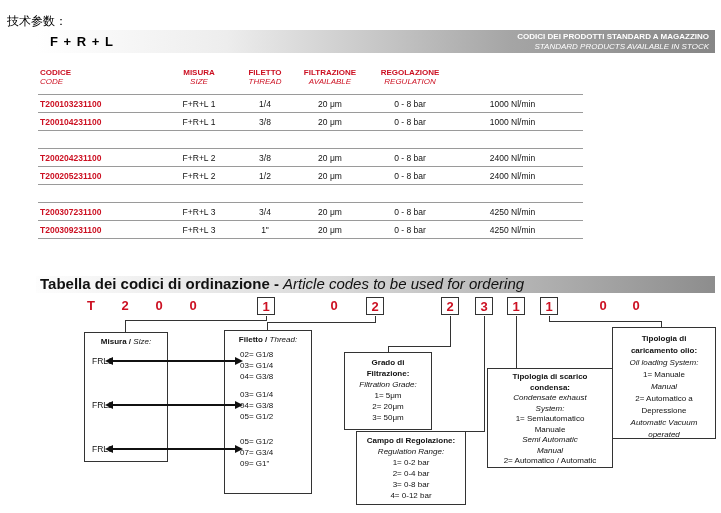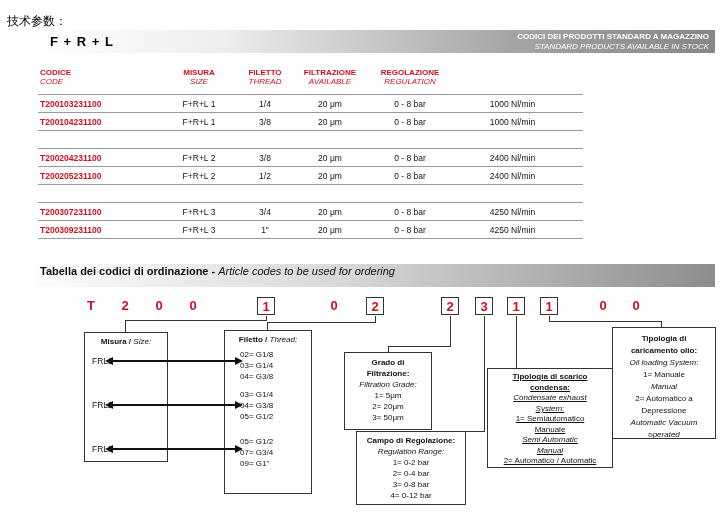--- a/index.html
+++ b/index.html
@@ -31,23 +31,23 @@
   .th-it { font-weight:bold; }
   .th-en { font-style:italic; }
   .c1 { text-align:left !important; padding-left:2px; }
   .tgroup { border-bottom:1px solid var(--rowline); margin-bottom:17px; }
   .trow { border-top:1px solid var(--rowline); height:18px; align-items:center; font-size:8.5px; }
   .td { text-align:center; color:#111; }
   .code { color:var(--red); font-weight:bold; }
 
   
   .order-bar {
-    position:absolute; left:36px; top:264px; width:679px; height:23px;
+    position:absolute; left:36px; top:276px; width:679px; height:17px;
     background:linear-gradient(90deg,#fdfdfd 0%, #d8d8d8 45%, #8d8d8d 100%);
-    font-size:11px; line-height:15px; padding-left:4px; color:#111;
+    font-size:15px; line-height:15px; padding-left:4px; color:#111;
   }
   .ob-it { font-weight:bold; }
   .ob-en { font-style:italic; }
 
   
   .cchar {
     position:absolute; top:297px; width:18px; height:18px; text-align:center;
     font-size:13px; line-height:17px; font-weight:bold; color:var(--red);
   }
   .cchar.boxed { border:1px solid var(--line); }
@@ -66,21 +66,21 @@
   .em { font-style:italic; }
   #misura { left:84px; top:332px; width:84px; height:130px; }
   #misura .frl { position:absolute; left:7px; font-size:8.5px; text-align:left; }
   #filetto { left:224px; top:330px; width:88px; height:164px; }
   #filetto .tgrp { text-align:left; padding-left:15px; }
   #filetto .g1 { margin-top:4px; }
   #filetto .g2 { margin-top:7px; }
   #filetto .g3 { margin-top:14px; }
   #grado { left:344px; top:352px; width:88px; height:78px; padding-top:4px; }
   #campo { left:356px; top:431px; width:110px; height:74px; }
-  #scarico { left:487px; top:368px; width:126px; height:100px; line-height:10.5px;text-decoration:underline; }
+  #scarico { left:487px; top:368px; width:126px; height:100px; line-height:10.5px; }
   #olio { left:612px; top:327px; width:104px; height:112px; line-height:12px; padding-top:5px; }
 
   
   .darrow { position:absolute; height:2px; background:#111; }
   .darrow::before, .darrow::after {
     content:""; position:absolute; top:-3px; width:0; height:0;
     border-top:4px solid transparent; border-bottom:4px solid transparent;
   }
   .darrow::before { left:-8px; border-right:8px solid #111; }
   .darrow::after { right:-8px; border-left:8px solid #111; }

